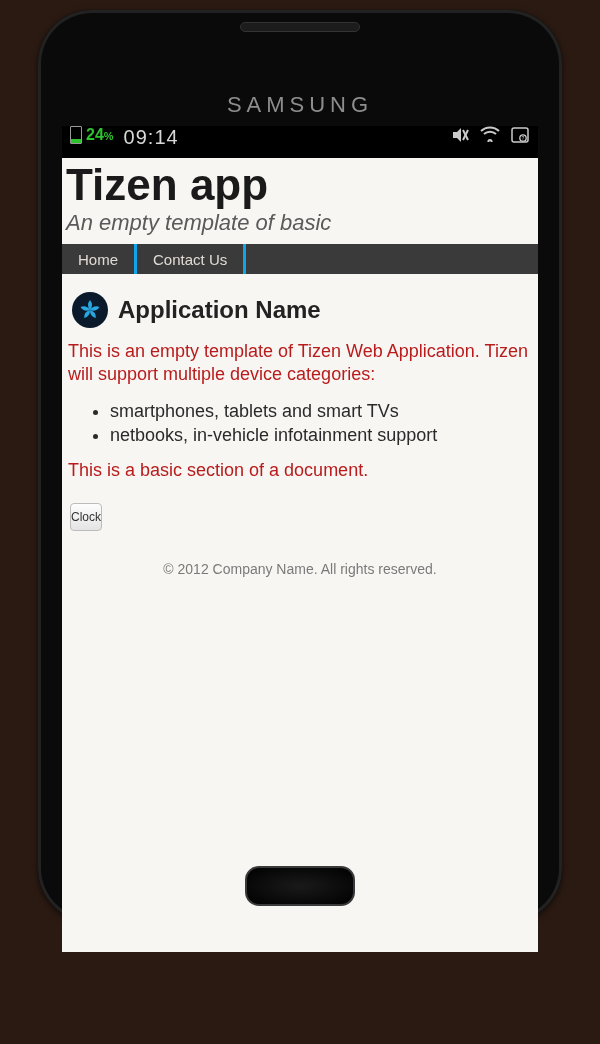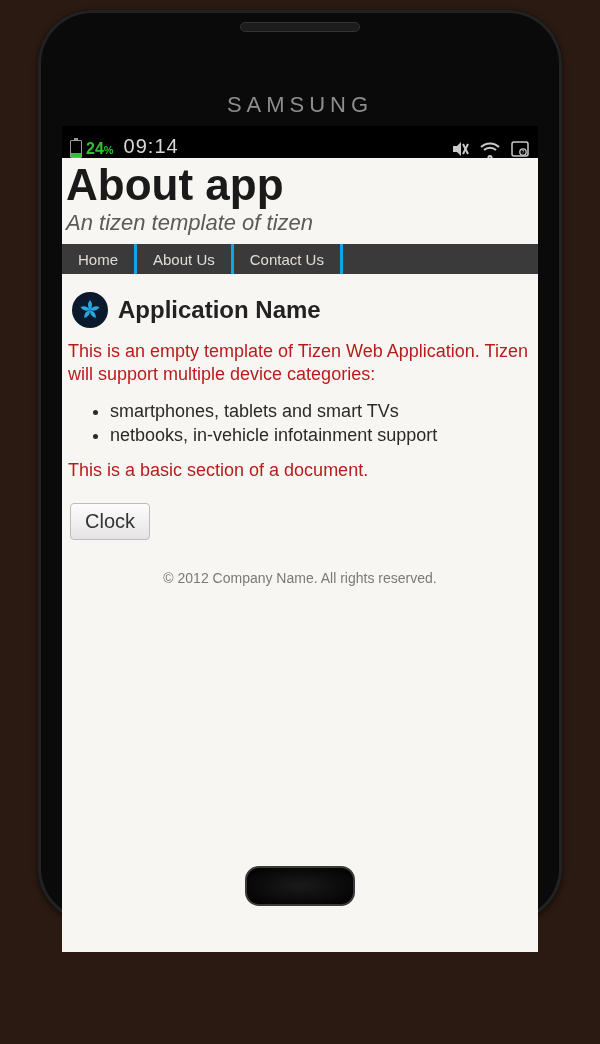--- a/index.html
+++ b/index.html
@@ -47,21 +47,21 @@
     width: 476px;
     height: 826px;
     background: #f7f6f3;
     overflow: hidden;
   }
   .statusbar {
     height: 32px;
     width: 100%;
     background: #000;
     display: flex;
-    align-items: flex-end;
+    align-items: flex-start;
     color: #d0d0d0;
     font-size: 18px;
     padding: 0 8px;
   }
   .battery-icon {
     width: 12px;
     height: 18px;
     border: 1px solid #999;
     border-radius: 1px;
     position: relative;
@@ -146,22 +146,22 @@
     margin: 10px 0 10px 30px;
     padding: 0 0 0 18px;
   }
   ul.body-list li {
     font-size: 18px;
     color: #2a2a2a;
     line-height: 1.35;
   }
   .clock-btn {
     margin: 8px 8px;
-    padding: 6px 14px;
-    font-size: 20px;
+    padding: 6px 0;
+    font-size: 12px;
     background: linear-gradient(#fdfdfd, #e4e4e4);
     border: 1px solid #bcbcbc;
     border-radius: 4px;
     color: #333;
     cursor: pointer;
   }
   .footer {
     text-align: center;
     color: #7a7a7a;
     font-size: 14px;
@@ -211,26 +211,25 @@
       <span class="sb-ico sync-ico">
         <svg width="20" height="18" viewBox="0 0 20 18">
             <rect x="2" y="2" width="16" height="14" rx="2" fill="none" stroke="#cacaca" stroke-width="1.5"></rect>
             <circle cx="13" cy="12" r="3.2" fill="none" stroke="#cacaca" stroke-width="1.3"></circle>
             <text x="13" y="14" font-size="5" fill="#cacaca" text-anchor="middle">?</text>
           </svg>
       </span>
     </div>
 
     <div class="app">
-      <div class="title">About app</div>
-      <div class="subtitle">An tizen template of tizen</div>
+      <div class="title">Tizen app</div>
+      <div class="subtitle">An empty template of basic</div>
 
       <div class="navbar">
         <div class="item">Home</div>
-        <div class="item">About Us</div>
         <div class="item">Contact Us</div>
       </div>
 
       <div class="app-header">
         <div class="app-logo">
           <svg width="28" height="28" viewBox="0 0 28 28">
             <circle cx="14" cy="14" r="13" fill="#0b1a2c"></circle>
             <g transform="translate(14,14)">
               <path d="M0 -10 Q4 -5 0 0 Q-4 -5 0 -10" fill="#2aa6e0"></path>
               <path d="M0 -10 Q4 -5 0 0 Q-4 -5 0 -10" fill="#2aa6e0" transform="rotate(72)"></path>

